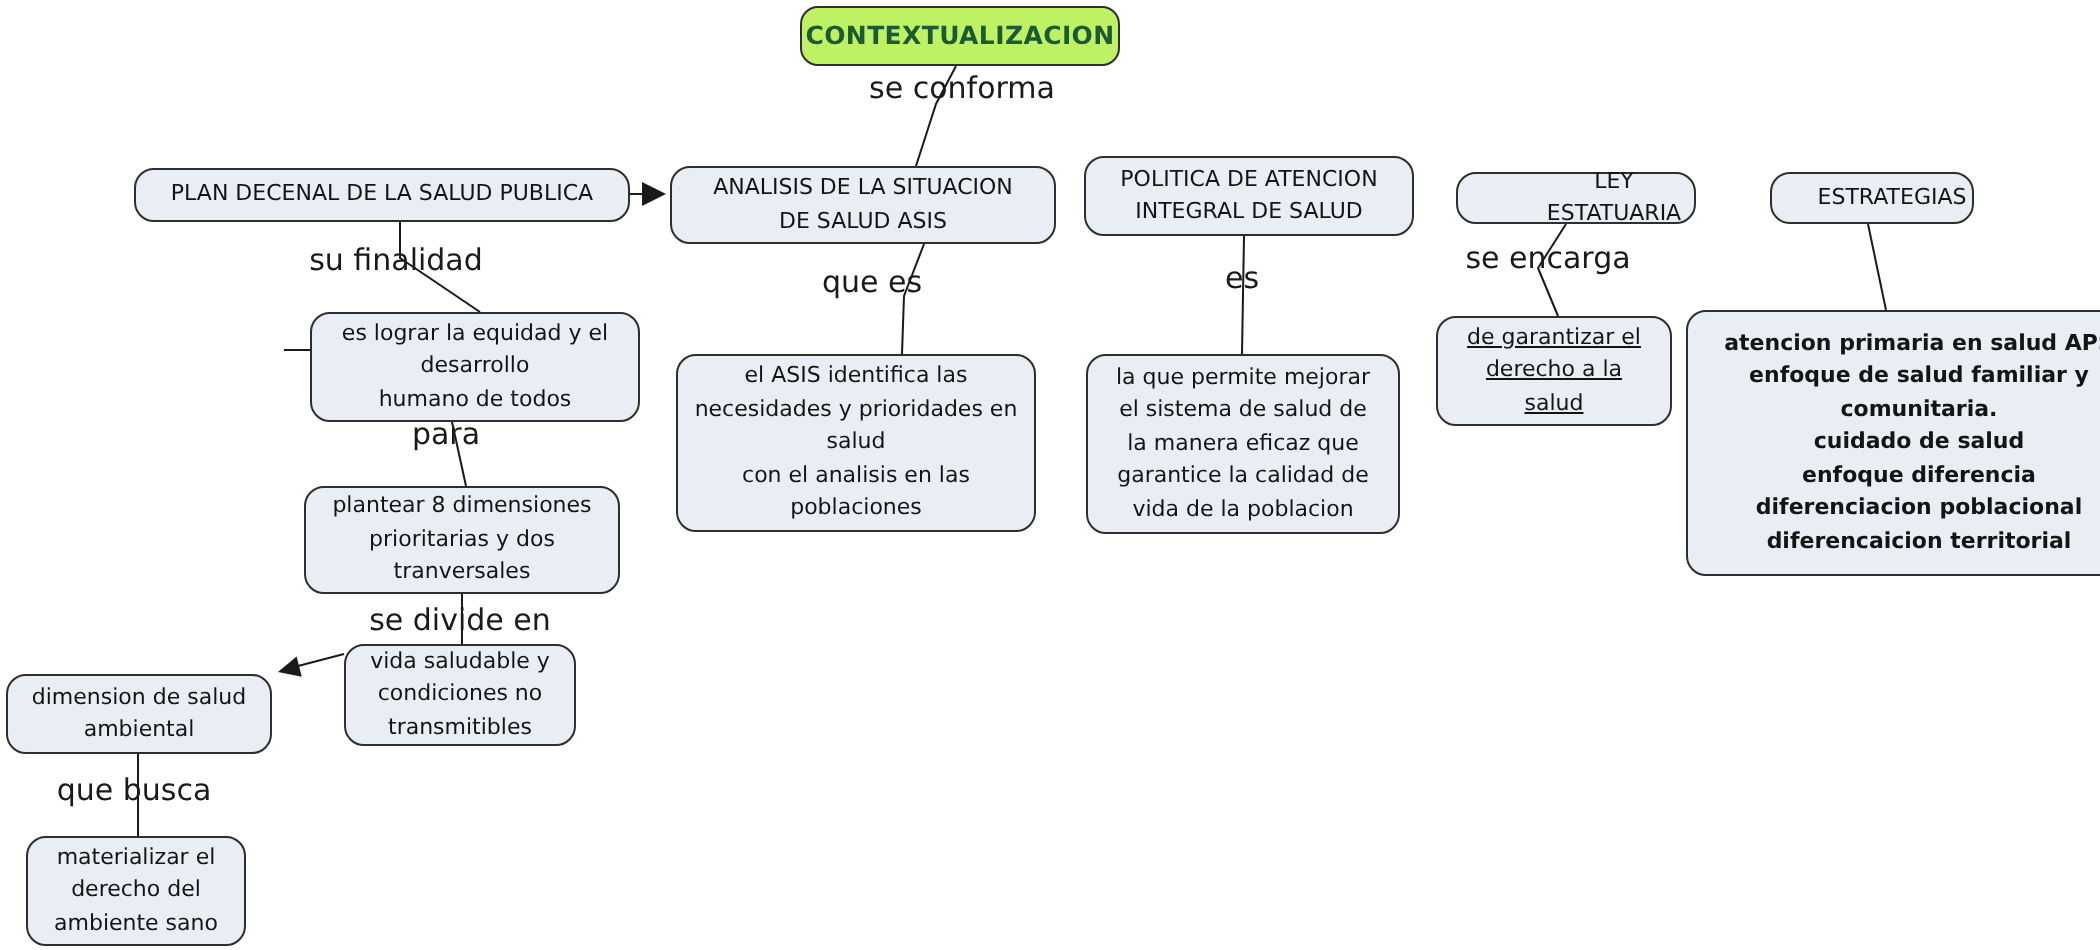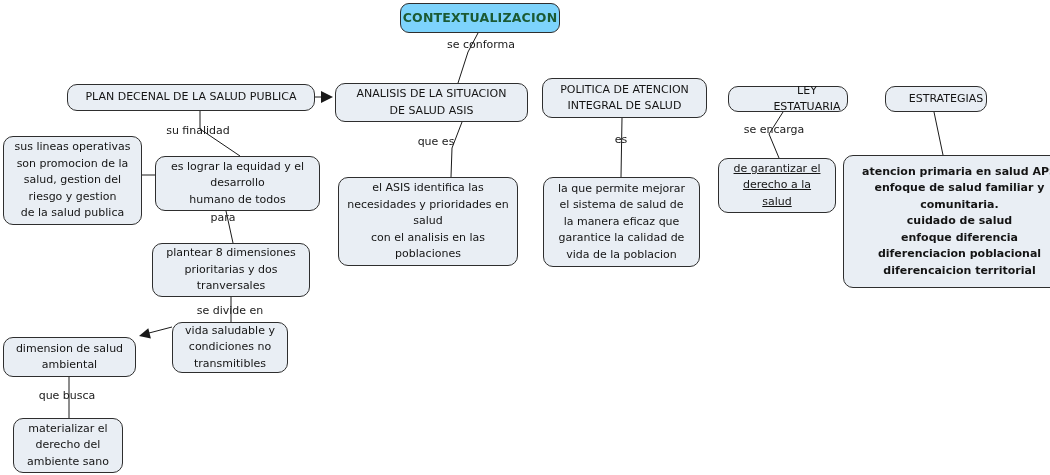--- a/index.html
+++ b/index.html
@@ -9,26 +9,26 @@
   }
   .edges{position:absolute;left:0;top:0;z-index:1;}
   .node{
     position:absolute;box-sizing:border-box;z-index:3;
     background:#e9eef4;border:1px solid #2e2e2e;border-radius:10px;
     display:flex;align-items:center;justify-content:center;
     text-align:center;font-size:11px;line-height:16.5px;color:#141414;
     white-space:pre-line;padding:3px 4px;
   }
   .node.title{
-    background:#7dd3fc;color:#1b5a33;font-weight:bold;font-size:12.5px;
+    background:#bef264;color:#1b5a33;font-weight:bold;font-size:12.5px;
     border-radius:9px;letter-spacing:.2px;
   }
   .node.top{font-size:11px;}
   .edge-label{
-    position:absolute;z-index:2;font-size:11px;color:#1a1a1a;
+    position:absolute;z-index:2;font-size:15px;color:#1a1a1a;
     transform:translate(-50%,-50%);white-space:nowrap;
   }
 </style>
 </head>
 <body>
 
 <div class="canvas">
 
   <svg class="edges" width="1050" height="475" viewBox="0 0 1050 475">
     <g stroke="#1a1a1a" stroke-width="1" fill="none">
@@ -58,25 +58,20 @@
   <div class="node top" style="left:335px;top:83px;width:193px;height:39px;">ANALISIS DE LA SITUACION
 DE SALUD ASIS</div>
 
   <div class="node top" style="left:542px;top:78px;width:165px;height:40px;">POLITICA DE ATENCION
 INTEGRAL DE SALUD</div>
 
   <div class="node top" style="left:728px;top:86px;width:120px;height:26px;padding-left:42px;">LEY ESTATUARIA</div>
 
   <div class="node top" style="left:885px;top:86px;width:102px;height:26px;padding-left:24px;">ESTRATEGIAS</div>
 
-  <div class="node" style="left:3px;top:136px;width:139px;height:89px;">sus lineas operativas
-son promocion de la
-salud, gestion del
-riesgo y gestion
-de la salud publica</div>
 
   <div class="node" style="left:155px;top:156px;width:165px;height:55px;">es lograr la equidad y el
 desarrollo
 humano de todos</div>
 
   <div class="node" style="left:152px;top:243px;width:158px;height:54px;">plantear 8 dimensiones
 prioritarias y dos
 tranversales</div>
 
   <div class="node" style="left:172px;top:322px;width:116px;height:51px;">vida saludable y

